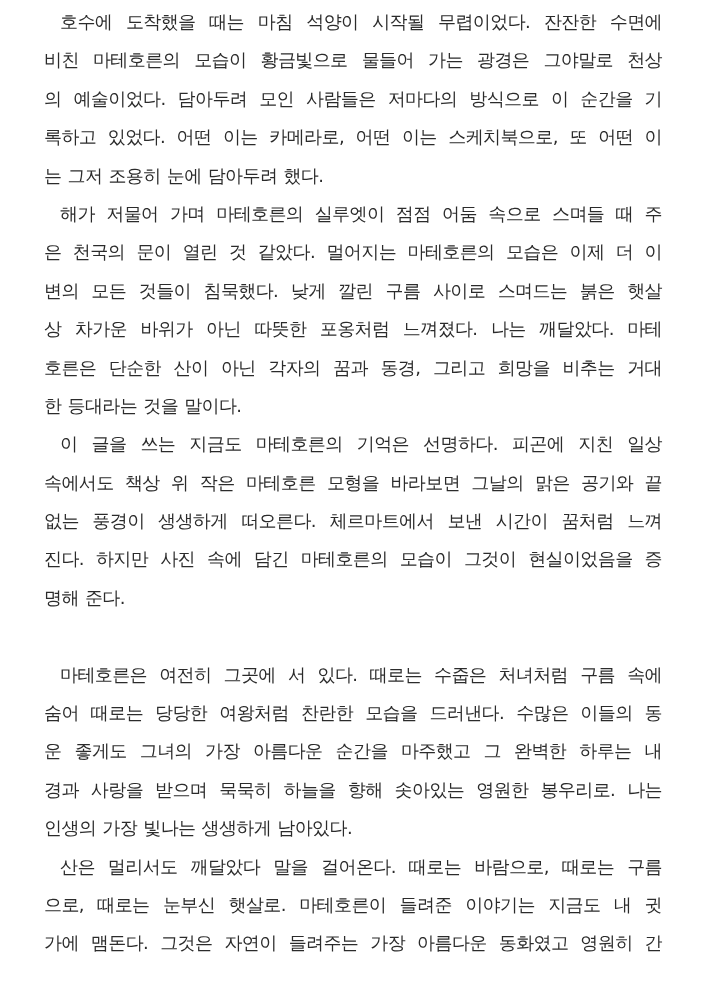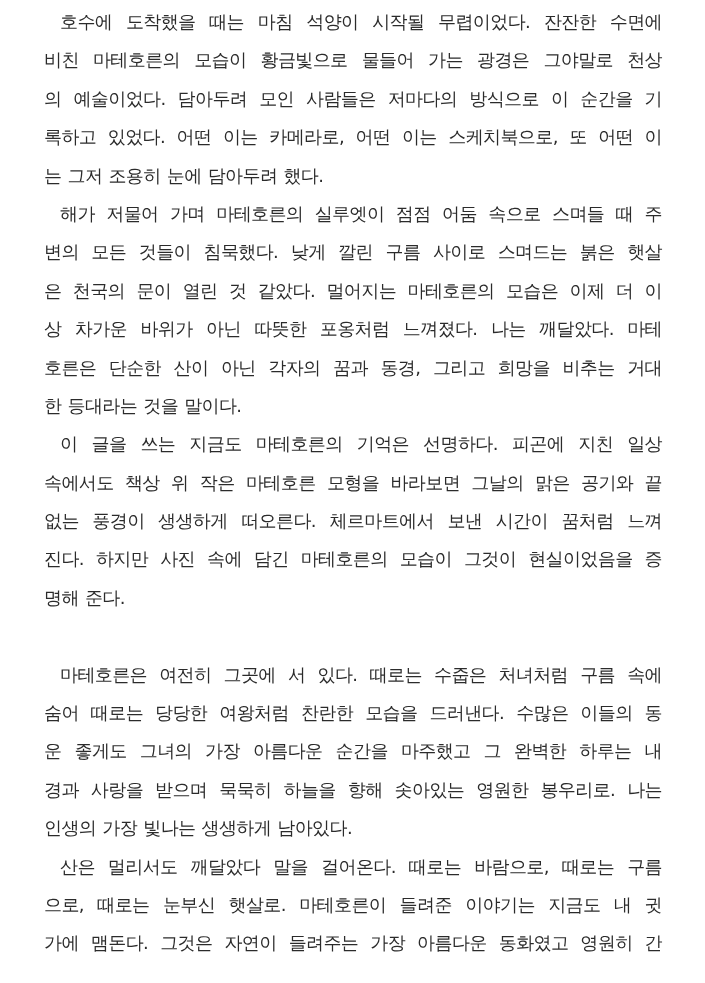--- a/index.html
+++ b/index.html
@@ -50,22 +50,22 @@
   <div class="paragraph">
     <div class="line indent">호수에 도착했을 때는 마침 석양이 시작될 무렵이었다. 잔잔한 수면에</div>
     <div class="line">비친 마테호른의 모습이 황금빛으로 물들어 가는 광경은 그야말로 천상</div>
     <div class="line">의 예술이었다. 담아두려 모인 사람들은 저마다의 방식으로 이 순간을 기</div>
     <div class="line">록하고 있었다. 어떤 이는 카메라로, 어떤 이는 스케치북으로, 또 어떤 이</div>
     <div class="line last">는 그저 조용히 눈에 담아두려 했다.</div>
   </div>
 
   <div class="paragraph">
     <div class="line indent">해가 저물어 가며 마테호른의 실루엣이 점점 어둠 속으로 스며들 때 주</div>
+    <div class="line">은 천국의 문이 열린 것 같았다. 멀어지는 마테호른의 모습은 이제 더 이</div>
     <div class="line">변의 모든 것들이 침묵했다. 낮게 깔린 구름 사이로 스며드는 붉은 햇살</div>
-    <div class="line">은 천국의 문이 열린 것 같았다. 멀어지는 마테호른의 모습은 이제 더 이</div>
     <div class="line">상 차가운 바위가 아닌 따뜻한 포옹처럼 느껴졌다. 나는 깨달았다. 마테</div>
     <div class="line">호른은 단순한 산이 아닌 각자의 꿈과 동경, 그리고 희망을 비추는 거대</div>
     <div class="line last">한 등대라는 것을 말이다.</div>
   </div>
 
   <div class="paragraph">
     <div class="line indent">이 글을 쓰는 지금도 마테호른의 기억은 선명하다. 피곤에 지친 일상</div>
     <div class="line">속에서도 책상 위 작은 마테호른 모형을 바라보면 그날의 맑은 공기와 끝</div>
     <div class="line">없는 풍경이 생생하게 떠오른다. 체르마트에서 보낸 시간이 꿈처럼 느껴</div>
     <div class="line">진다. 하지만 사진 속에 담긴 마테호른의 모습이 그것이 현실이었음을 증</div>

